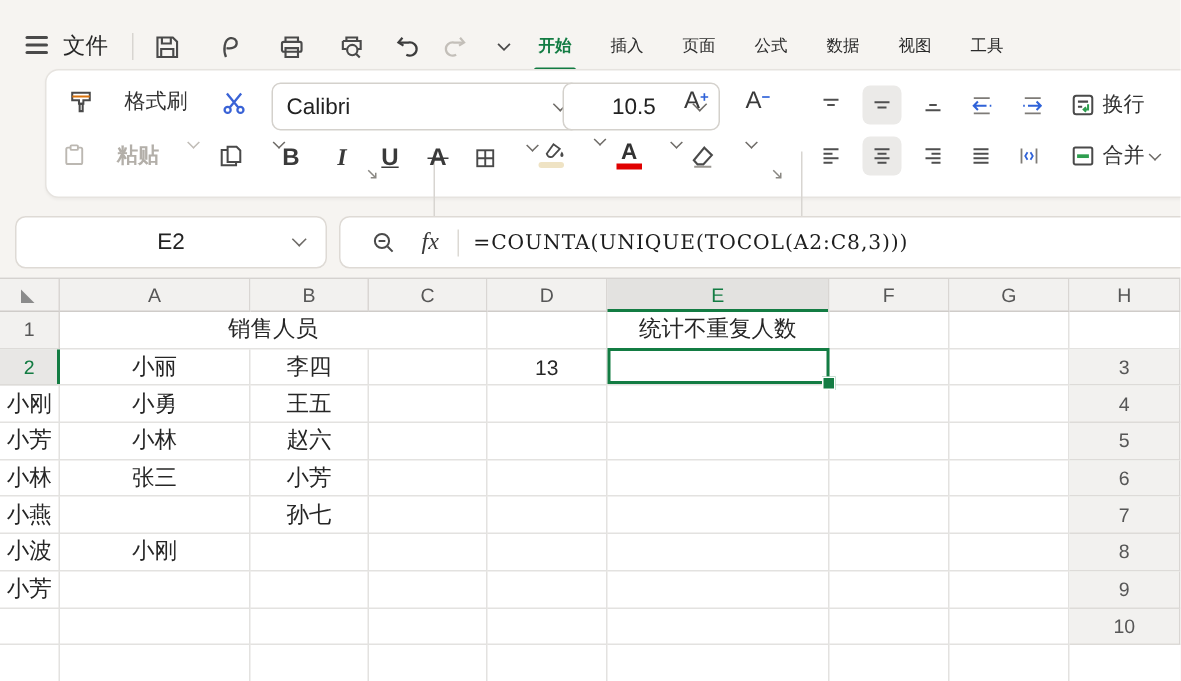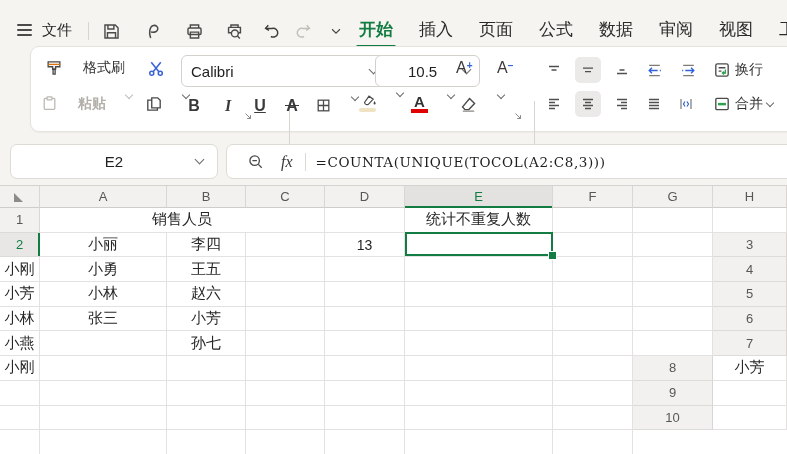--- a/index.html
+++ b/index.html
@@ -10,21 +10,21 @@
     color:#2b2b2b;-webkit-font-smoothing:antialiased;
   }
   .vsep{position:absolute;width:1px;background:#d8d5d1;}
   
   .menubar{position:absolute;left:0;top:0;right:0;height:42px;margin-top:10px;}
   .hamburger{position:absolute;left:17px;top:14px;width:15px;height:12px;cursor:pointer;}
   .hamburger i{display:block;height:1.6px;background:#4a4a4a;margin:0 0 3.4px 0;border-radius:1px;}
   .file-btn{position:absolute;left:42px;top:11px;font-size:15px;color:#262626;cursor:pointer;}
   .qicon{position:absolute;top:9px;width:24px;height:24px;display:flex;align-items:center;justify-content:center;cursor:pointer;border-radius:4px;}
   .tabs{position:absolute;left:346px;top:0;height:42px;display:flex;align-items:center;}
-  .tab{position:relative;padding:0 13px;font-size:17px;color:#2a2a2a;height:42px;line-height:42px;cursor:pointer;white-space:nowrap;font-family:Liberation Mono, monospace;}
+  .tab{position:relative;padding:0 13px;font-size:11px;color:#2a2a2a;height:42px;line-height:42px;cursor:pointer;white-space:nowrap;}
   .tab.active{color:#137c43;font-weight:bold;}
   .tab.active::after{content:"";position:absolute;left:10px;right:10px;bottom:4px;height:3px;border-radius:2px;background:#137c43;}
   
   .panel{position:absolute;left:30px;top:46px;width:772px;height:84px;background:#ffffff;
          border:1px solid #e6e3df;border-radius:9px;box-shadow:0 1px 2px rgba(0,0,0,.04);}
   .pbtn{position:absolute;display:flex;gap:20px;cursor:pointer;font-size:14px;color:#333;}
   .pbtn.disabled{color:#b3afa9;font-weight:bold;}
   .chev{width:6px;height:6px;border-right:1.4px solid #6d6a66;border-bottom:1.4px solid #6d6a66;transform:rotate(45deg);display:inline-block;margin-top:-3px;}
   .chev.sm{width:5px;height:5px;}
   .chev.gray{border-color:#c0bcb6;}
@@ -129,21 +129,20 @@
         <path d="M3.5 6l4.5 4.5L12.5 6"></path>
       </svg>
   </div>
 
   <div class="tabs">
     <div class="tab active">开始</div>
     <div class="tab">插入</div>
     <div class="tab">页面</div>
     <div class="tab">公式</div>
     <div class="tab">数据</div>
-    <div class="tab">审阅</div>
     <div class="tab">视图</div>
     <div class="tab">工具</div>
   </div>
 </div>
 
 <div class="panel">
 
   <div class="pbtn" style="left:14px;top:12px;">
     <svg width="18" height="18" viewBox="0 0 16 16" fill="none" stroke="#4a4a4a" stroke-width="1.2">
       <path d="M2.8 2.5h10.4v4.4H9.4v2.2H6.8V6.9H2.8z"></path>
@@ -382,20 +381,21 @@
     <div class="rh">6</div>
     <div class="cell">小燕</div>
     <div class="cell"></div>
     <div class="cell">孙七</div>
     <div class="cell"></div>
     <div class="cell"></div>
     <div class="cell"></div>
     <div class="cell"></div>
     <div class="cell"></div>
     <div class="rh">7</div>
+    <div class="cell">小波</div>
     <div class="cell">小刚</div>
     <div class="cell"></div>
     <div class="cell"></div>
     <div class="cell"></div>
     <div class="cell"></div>
     <div class="cell"></div>
     <div class="cell"></div>
     <div class="rh">8</div>
     <div class="cell">小芳</div>
     <div class="cell"></div>

